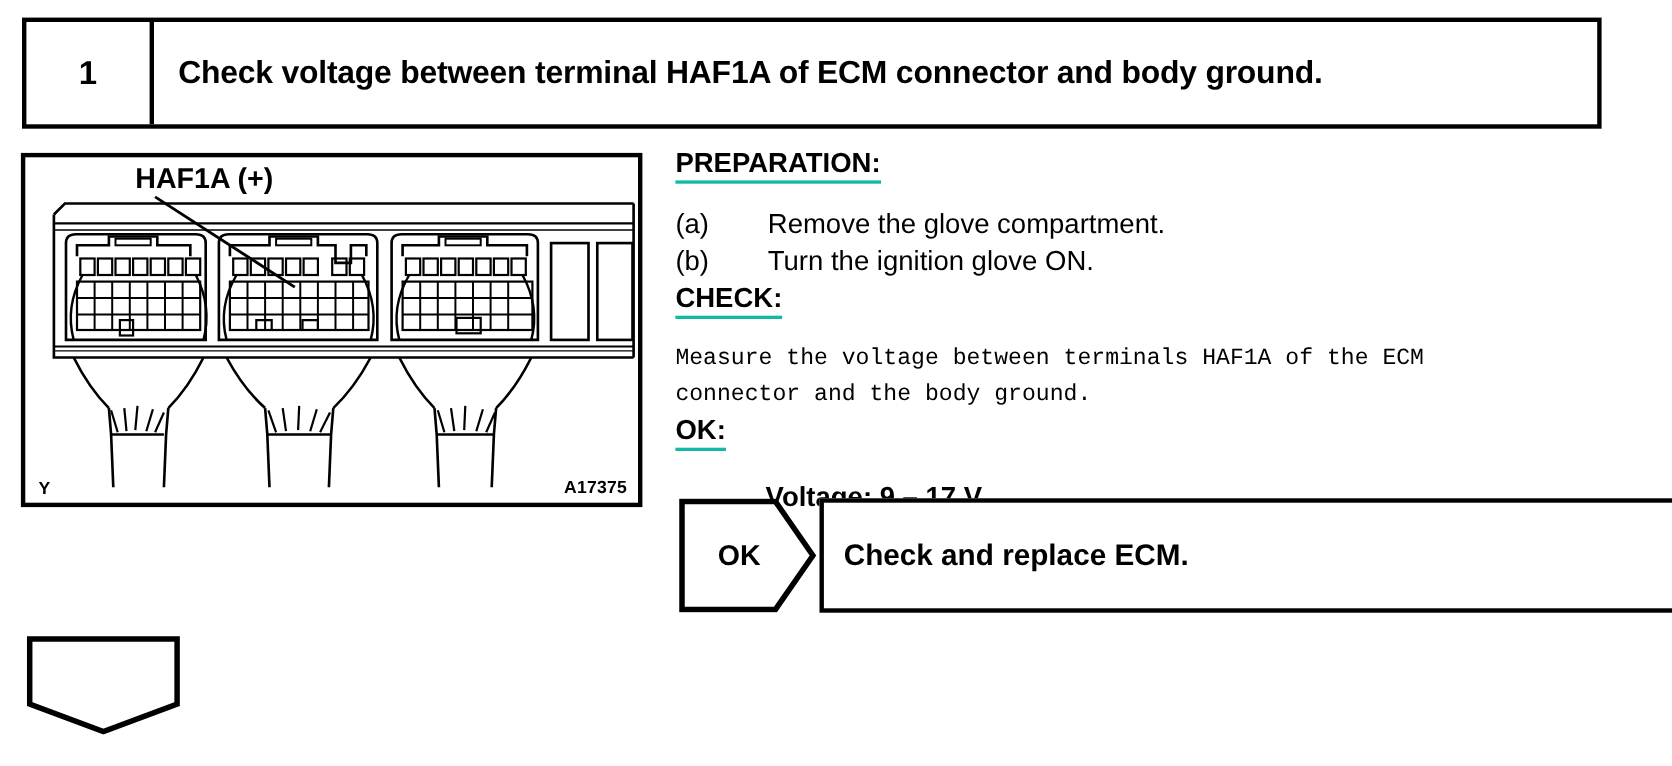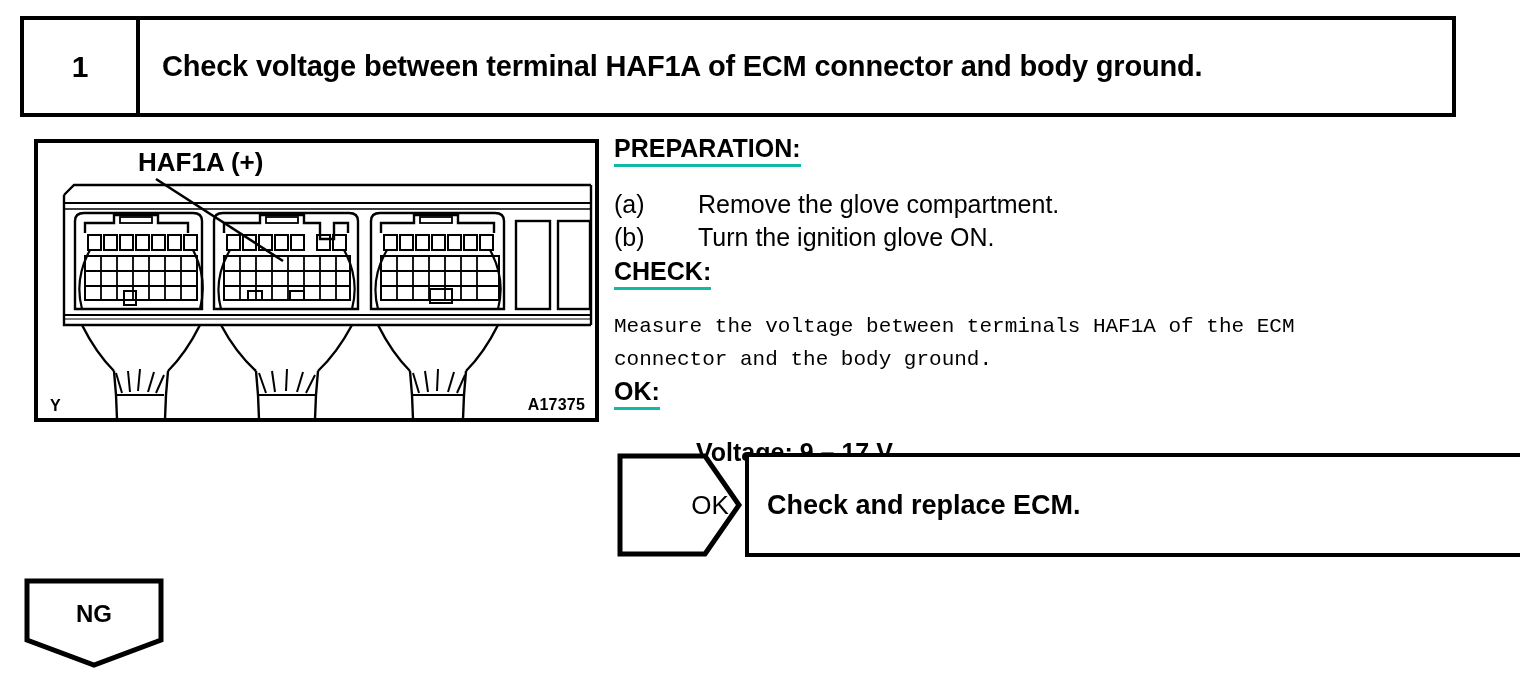--- a/index.html
+++ b/index.html
@@ -52,24 +52,24 @@
   #step-title-cell .title {
     font-size: 29px;
     font-weight: bold;
     letter-spacing: -0.2px;
     line-height: 1.1;
   }
 
   
   #illustration-panel {
     position: absolute;
-    left: 34px;
+    left: 19px;
     top: 139px;
     width: 565px;
-    height: 283px;
+    height: 322px;
     border: 4px solid #000;
     box-sizing: border-box;
     background: #fff;
     overflow: hidden;
   }
   #illustration-svg {
     position: absolute;
     left: 0;
     top: 0;
     width: 557px;
@@ -161,22 +161,21 @@
   #ok-arrow .ok-label {
     position: absolute;
     left: 0;
     top: 0;
     width: 110px;
     height: 104px;
     display: flex;
     align-items: center;
     justify-content: center;
     font-size: 26px;
-    font-weight: normal;
-    padding-left: 38px;
+    font-weight: bold;
   }
   #ok-result-box {
     position: absolute;
     left: 128px;
     top: 0;
     width: 792px;
     height: 104px;
     border: 4px solid #000;
     box-sizing: border-box;
     display: flex;
@@ -405,14 +404,13 @@
   </div>
   <div id="ok-result-box">
     <span class="result-text">Check and replace ECM.</span>
   </div>
 </div>
 
 <div id="ng-marker">
   <svg width="140" height="90" viewBox="0 0 140 90" xmlns="http://www.w3.org/2000/svg">
     <polygon points="3,3 137,3 137,62 70,87 3,62" fill="#ffffff" stroke="#000000" stroke-width="5" stroke-linejoin="miter"></polygon>
   </svg>
-  <span class="ng-label">NG</span>
 </div>
 
 </body></html>

